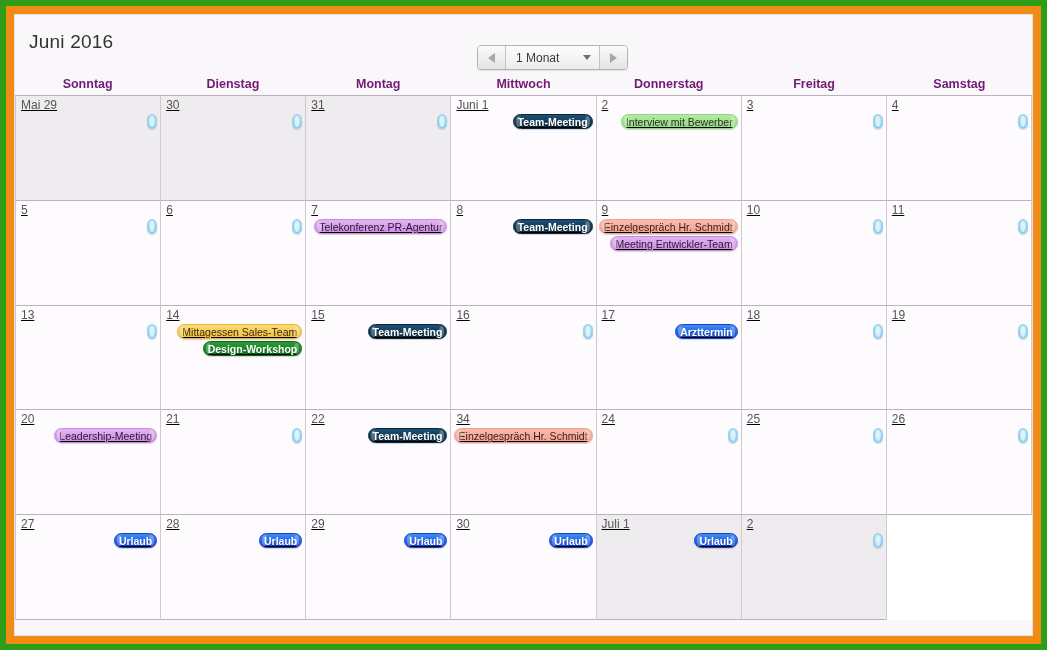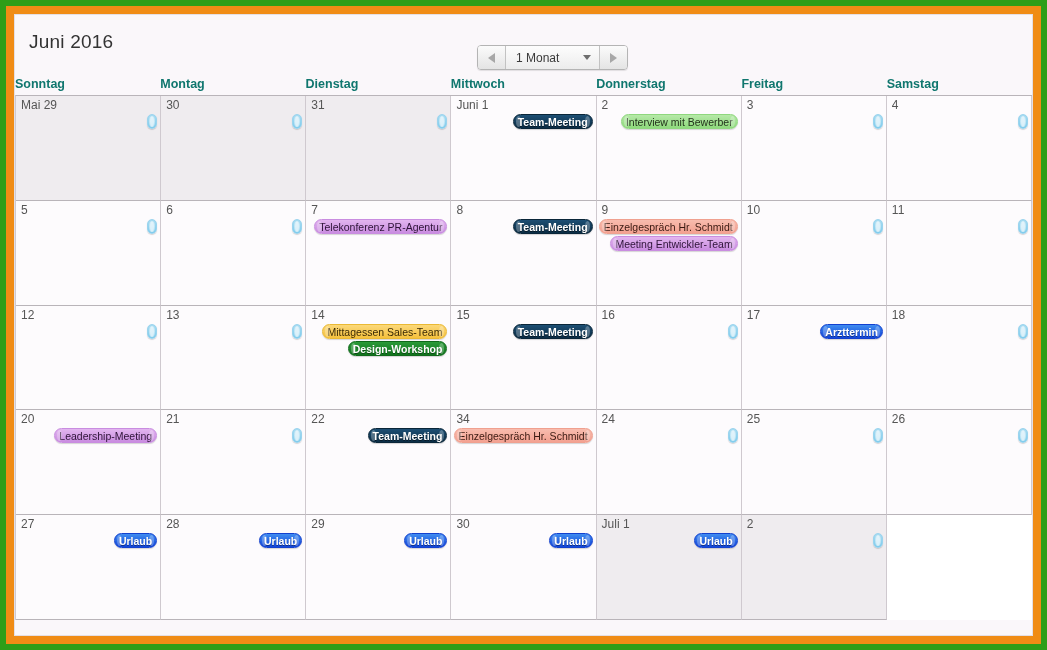--- a/index.html
+++ b/index.html
@@ -107,41 +107,43 @@
   
   .weekday-row {
     display: grid;
     grid-template-columns: repeat(7, 1fr);
     height: 22px;
     background: #faf7fa;
   }
   .weekday {
     font-size: 12.5px;
     font-weight: bold;
-    color: #0f766e;
+    color: #701a75;
+    text-align: center;
     line-height: 22px;
   }
 
   
   .cal-grid {
     display: grid;
     grid-template-columns: repeat(7, 1fr);
     grid-template-rows: repeat(5, 1fr);
     border-top: 1px solid #b9b4b9;
     border-left: 1px solid #cfc9cf;
     height: 525px;
     background: #ffffff;
   }
   .day-cell {
     border-right: 1px solid #cfc9cf;
     border-bottom: 1px solid #b9b4b9;
     background: #fdfbfd;
     position: relative;
     padding: 2px 2px 0 2px;
     overflow: hidden;
+    text-decoration: underline;
   }
   .day-cell.outside { background: #efecef; }
 
   .day-number {
     font-size: 12px;
     color: #555555;
     padding-left: 3px;
     line-height: 15px;
     height: 15px;
     display: block;
@@ -261,22 +263,22 @@
             <span class="chev-down"></span>
           </div>
           <div class="nav-btn next">
             <span class="tri tri-right"></span>
           </div>
         </div>
       </div>
 
       <div class="weekday-row">
           <div class="weekday">Sonntag</div>
+          <div class="weekday">Dienstag</div>
           <div class="weekday">Montag</div>
-          <div class="weekday">Dienstag</div>
           <div class="weekday">Mittwoch</div>
           <div class="weekday">Donnerstag</div>
           <div class="weekday">Freitag</div>
           <div class="weekday">Samstag</div>
         </div>
 
       <div class="cal-grid">
           <div class="day-cell outside">
             <span class="day-number">Mai 29</span>
             <div class="events">
@@ -356,26 +358,20 @@
               <div class="event placeholder"></div>
             </div>
           </div>
           <div class="day-cell">
             <span class="day-number">11</span>
             <div class="events">
               <div class="event placeholder"></div>
             </div>
           </div>
           <div class="day-cell">
-            <span class="day-number">12</span>
-            <div class="events">
-              <div class="event placeholder"></div>
-            </div>
-          </div>
-          <div class="day-cell">
             <span class="day-number">13</span>
             <div class="events">
               <div class="event placeholder"></div>
             </div>
           </div>
           <div class="day-cell">
             <span class="day-number">14</span>
             <div class="events">
               <div class="event gold">Mittagessen Sales-Team</div>
               <div class="event green-dark">Design-Workshop</div>
@@ -394,20 +390,26 @@
             </div>
           </div>
           <div class="day-cell">
             <span class="day-number">17</span>
             <div class="events">
               <div class="event blue">Arzttermin</div>
             </div>
           </div>
           <div class="day-cell">
             <span class="day-number">18</span>
+            <div class="events">
+              <div class="event placeholder"></div>
+            </div>
+          </div>
+          <div class="day-cell">
+            <span class="day-number">19</span>
             <div class="events">
               <div class="event placeholder"></div>
             </div>
           </div>
           <div class="day-cell">
             <span class="day-number">20</span>
             <div class="events">
               <div class="event purple">Leadership-Meeting</div>
             </div>
           </div>

